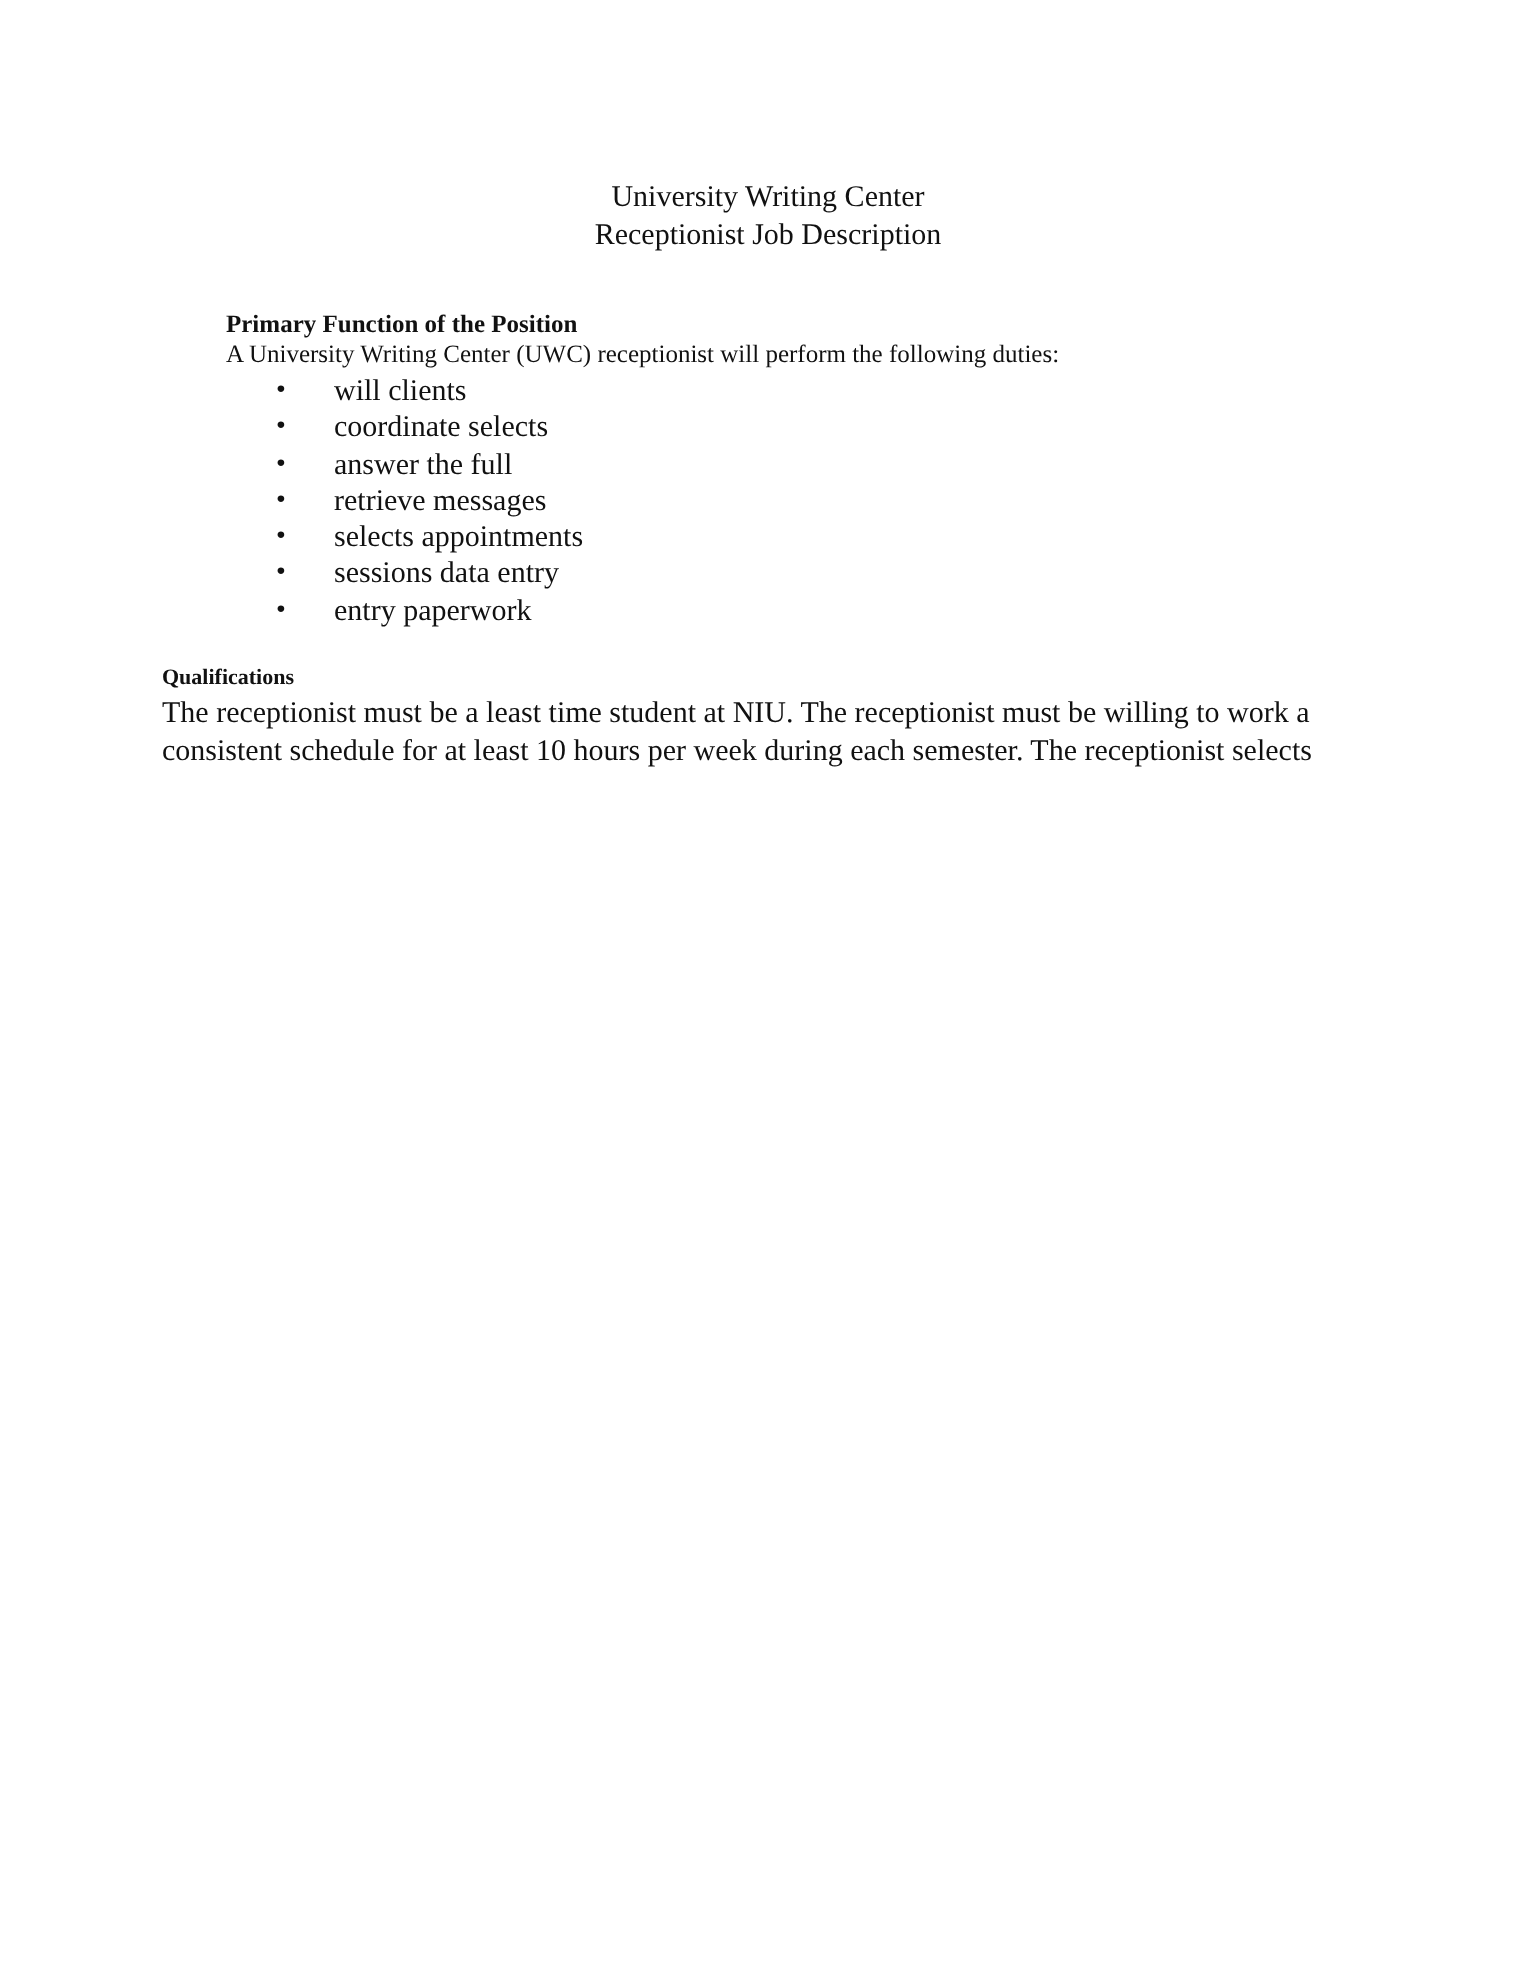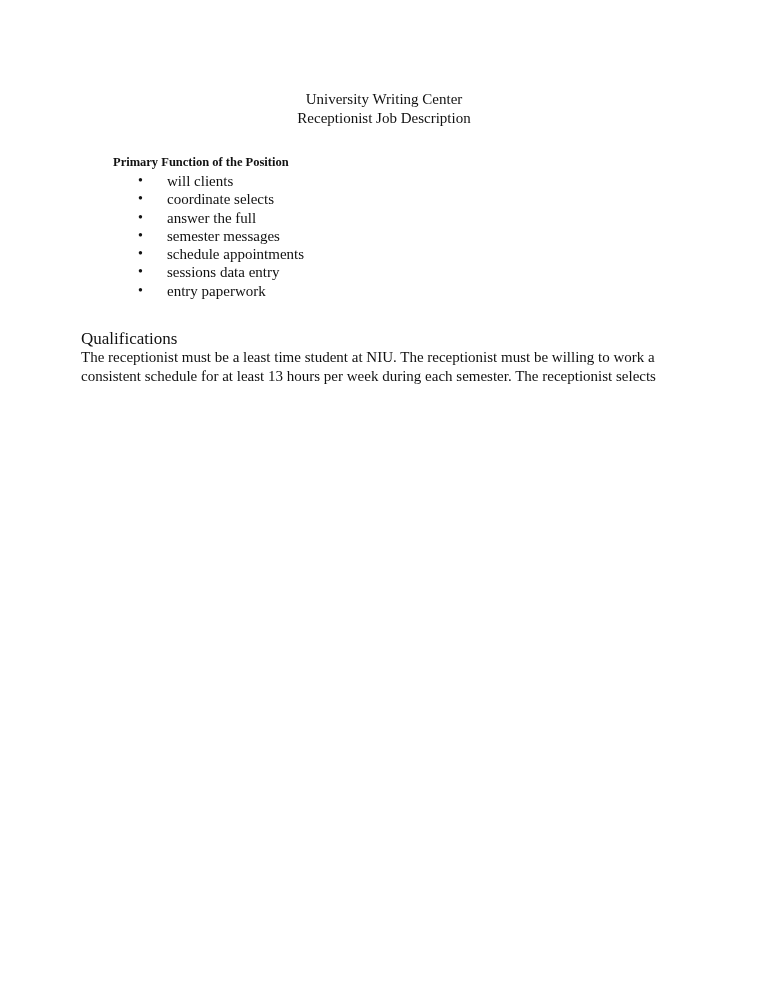--- a/index.html
+++ b/index.html
@@ -64,54 +64,55 @@
       top: 0;
       font-size: 14px;
     }
     .section2 {
       position: absolute;
       left: 81px;
       top: 330px;
       width: 620px;
     }
     .sec-heading-large {
-      font-weight: normal;
-      font-size: 17px;
+      font-weight: bold;
+      font-size: 11px;
       line-height: 18px;
     }
     .para {
       font-size: 15px;
       line-height: 18.5px;
       margin: 0;
     }
   </style>
 </head>
 <body>
 
 <div class="page">
 
   <div class="title-block">
     <div>University Writing Center</div>
     <div>Receptionist Job Description</div>
   </div>
 
   <div class="section1">
     <div class="sec-heading-small">Primary Function of the Position</div>
+    <div class="intro">A University Writing Center (UWC) receptionist will perform the following duties:</div>
     <ul class="duties">
       <li><span class="bullet">•</span><span>will clients</span></li>
       <li><span class="bullet">•</span><span>coordinate selects</span></li>
       <li><span class="bullet">•</span><span>answer the full</span></li>
-      <li><span class="bullet">•</span><span>semester messages</span></li>
-      <li><span class="bullet">•</span><span>schedule appointments</span></li>
+      <li><span class="bullet">•</span><span>retrieve messages</span></li>
+      <li><span class="bullet">•</span><span>selects appointments</span></li>
       <li><span class="bullet">•</span><span>sessions data entry</span></li>
       <li><span class="bullet">•</span><span>entry paperwork</span></li>
     </ul>
   </div>
 
   <div class="section2">
     <div class="sec-heading-large">Qualifications</div>
     <p class="para">
       <span>The receptionist must be a least time student at NIU. The receptionist must be willing to work a</span><br>
-      <span>consistent schedule for at least 13 hours per week during each semester. The receptionist selects</span><br>
+      <span>consistent schedule for at least 10 hours per week during each semester. The receptionist selects</span><br>
     </p>
   </div>
 
 </div>
 
 </body></html>

